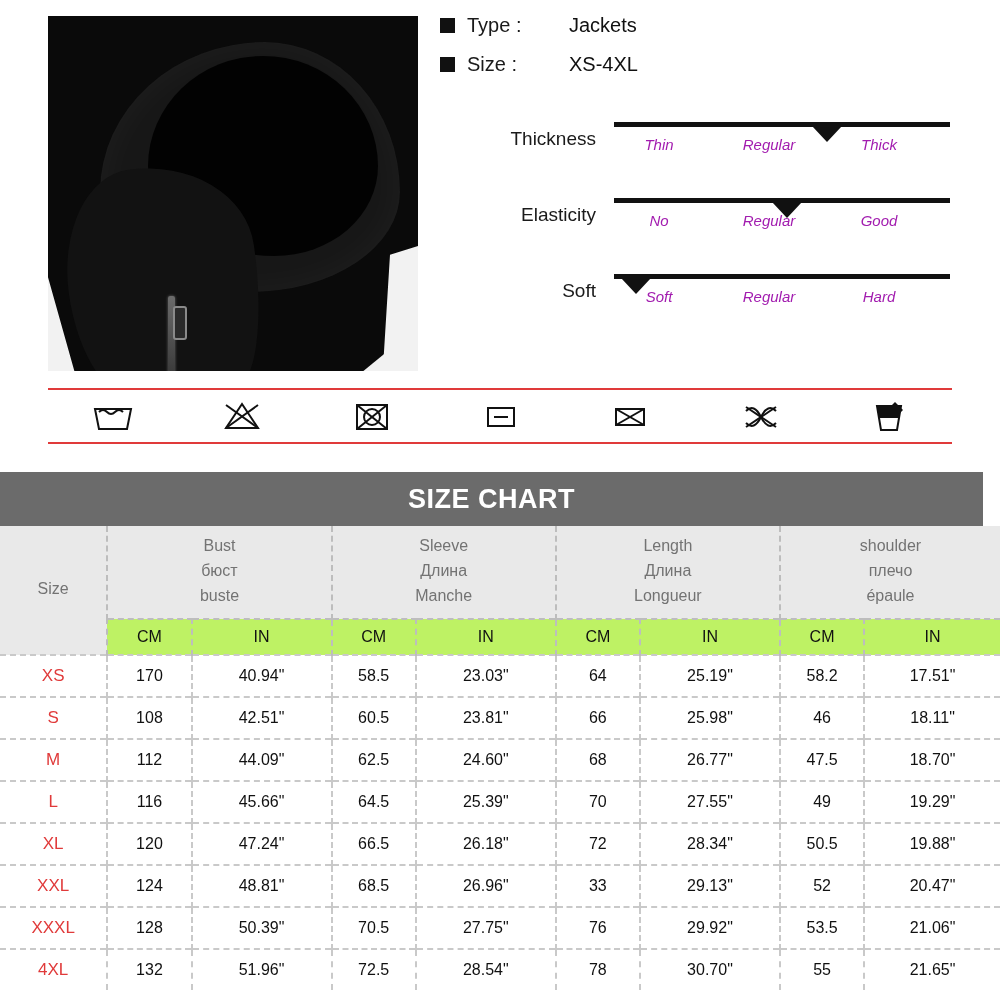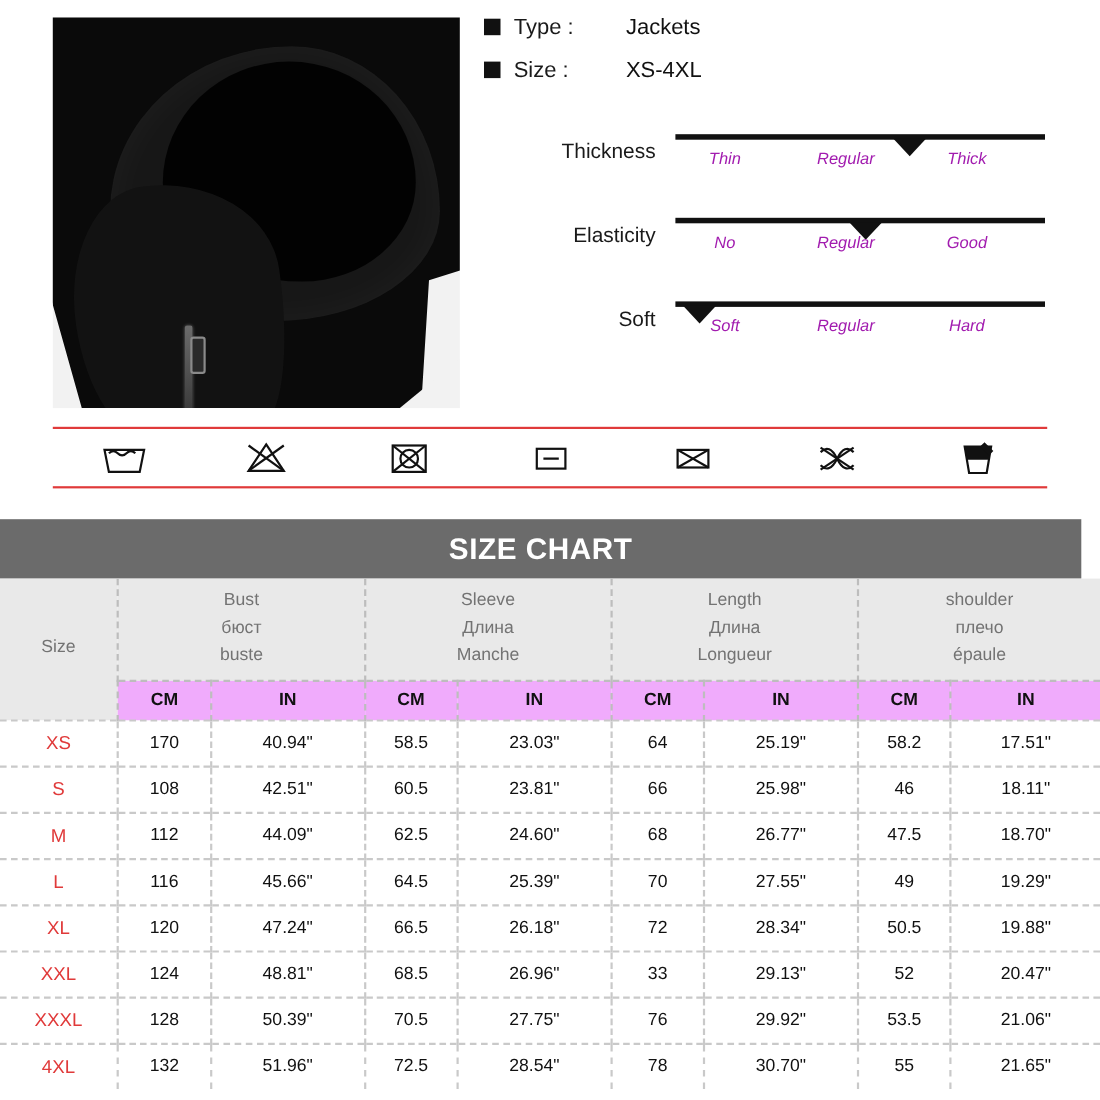--- a/index.html
+++ b/index.html
@@ -112,21 +112,21 @@
     background: #e9e9e9; color: #737373; font-weight: normal; font-size: 16px;
     padding: 8px 0 10px 0; line-height: 1.55;
     border-right: 2px dashed #bdbdbd;
   }
   .head-group th:last-child { border-right: none; }
   .size-head {
     background: #e9e9e9; font-size: 18px; font-weight: bold; color: #111;
     border-right: 2px dashed #bdbdbd;
   }
   .head-units td {
-    background: #f0abfc; font-weight: bold; font-size: 16px; color: #111;
+    background: #bef264; font-weight: normal; font-size: 16px; color: #111;
     padding: 8px 0; border-right: 2px dashed #bdbdbd;
     border-top: 2px dashed #bdbdbd;
   }
   .head-units td:last-child { border-right: none; }
   tbody td {
     font-size: 16px; color: #111; padding: 10px 0;
     border-top: 2px dashed #c9c9c9; border-right: 2px dashed #c9c9c9;
     background: #fff;
   }
   tbody td:last-child { border-right: none; }

